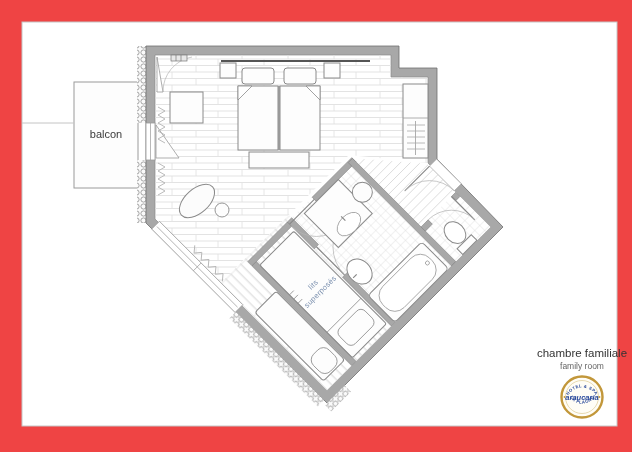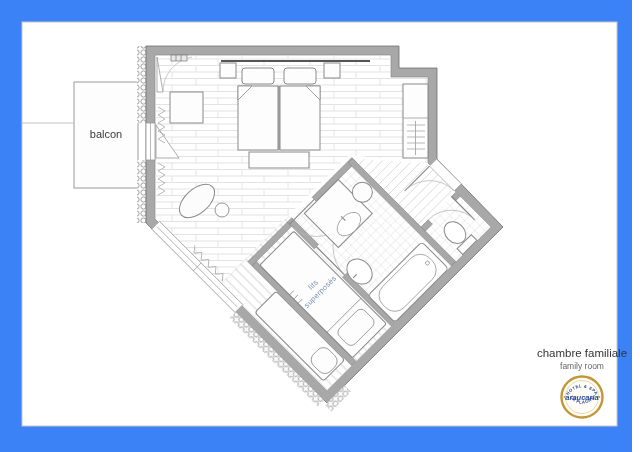--- a/index.html
+++ b/index.html
@@ -1,16 +1,16 @@
 <!DOCTYPE html>
 <html><head>
 <meta charset="utf-8">
 <style>
   html,body{margin:0;padding:0;background:#ffffff;}
-  .stage{position:relative;width:632px;height:452px;background:#3b82f6;overflow:hidden;
+  .stage{position:relative;width:632px;height:452px;background:#ef4444;overflow:hidden;
          font-family:"Liberation Sans", sans-serif;}
   svg{position:absolute;left:0;top:0;}
   text{font-family:"Liberation Sans", sans-serif;}
   .balcony-label{font-size:11px;fill:#3b3b3b;}
   .bunk-label{font-size:7.5px;fill:#7a8fae;letter-spacing:.3px;}
   .room-title{font-size:11.5px;fill:#333333;}
   .room-subtitle{font-size:8.5px;fill:#666666;}
   .logo-arc{font-size:4.3px;fill:#2b4a9b;font-weight:bold;letter-spacing:.4px;}
   .logo-name{font-size:7.5px;fill:#2b4a9b;font-weight:bold;font-style:italic;}
 </style>

